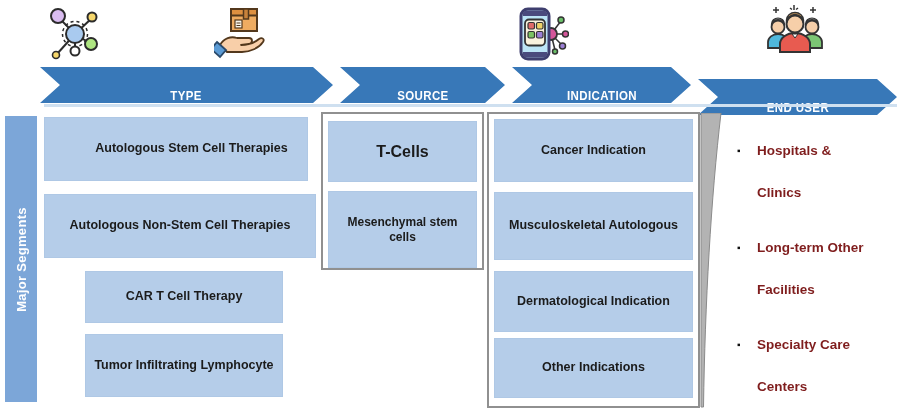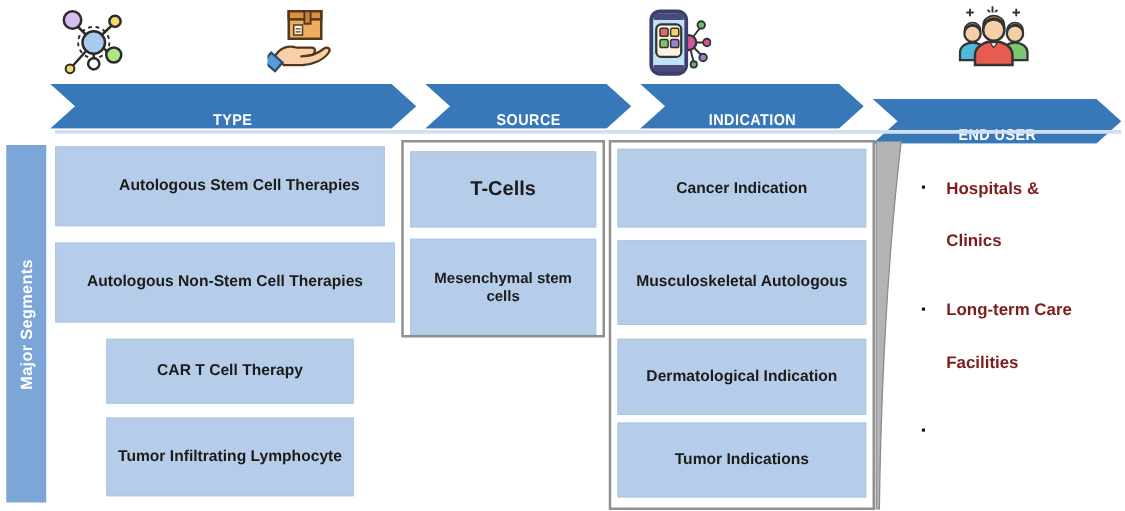--- a/index.html
+++ b/index.html
@@ -169,33 +169,34 @@
   <div class="cell c-type4">Tumor Infiltrating Lymphocyte</div>
 
   <div class="frame frame-source"></div>
   <div class="cell c-src1">T-Cells</div>
   <div class="cell c-src2">Mesenchymal stem cells</div>
 
   <div class="frame frame-indication"></div>
   <div class="cell c-ind1">Cancer Indication</div>
   <div class="cell c-ind2">Musculoskeletal Autologous</div>
   <div class="cell c-ind3">Dermatological Indication</div>
-  <div class="cell c-ind4">Tumor Indications</div>
+  <div class="cell c-ind4">Other Indications</div>
 
   <svg class="wedge" width="26" height="295" viewBox="0 0 26 295">
     <path d="M3,0 L23,0 C13,85 7,190 5.5,294 L3,294 Z" fill="#B3B3B3" stroke="#8a8a8a" stroke-width="1"></path>
   </svg>
 
   <div class="eu-list">
     <div class="eu-item">
       <span class="eu-bullet">▪</span>
       <span class="eu-text">Hospitals &amp; Clinics</span>
     </div>
     <div class="eu-item">
       <span class="eu-bullet">▪</span>
-      <span class="eu-text">Long-term Care Facilities</span>
+      <span class="eu-text">Long-term Other Facilities</span>
     </div>
     <div class="eu-item">
       <span class="eu-bullet">▪</span>
+      <span class="eu-text">Specialty Care Centers</span>
     </div>
   </div>
 
 </div>
 
 </body></html>

